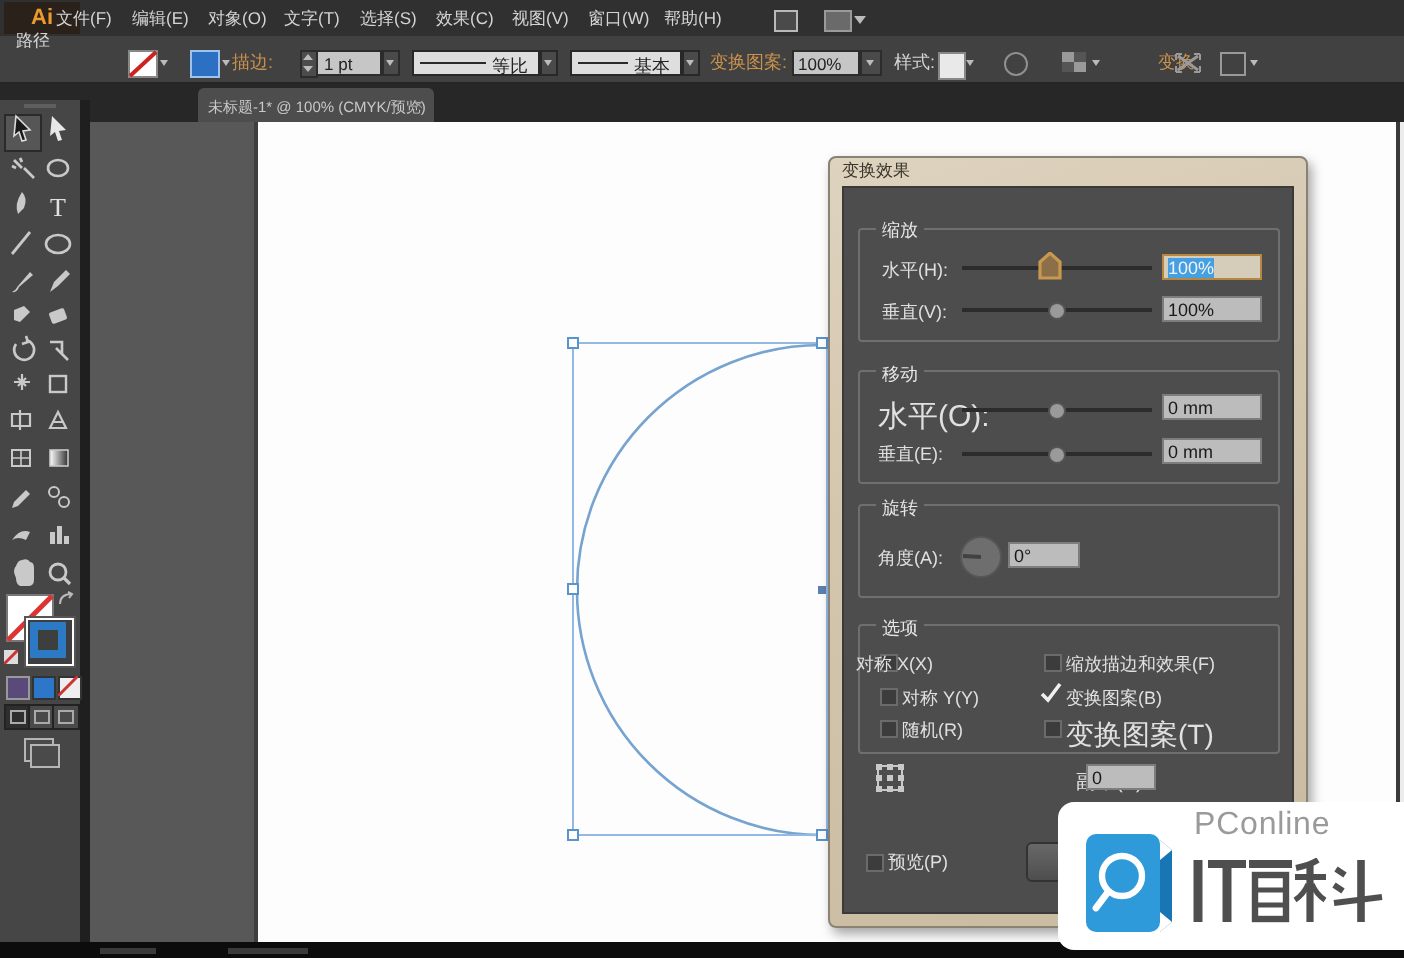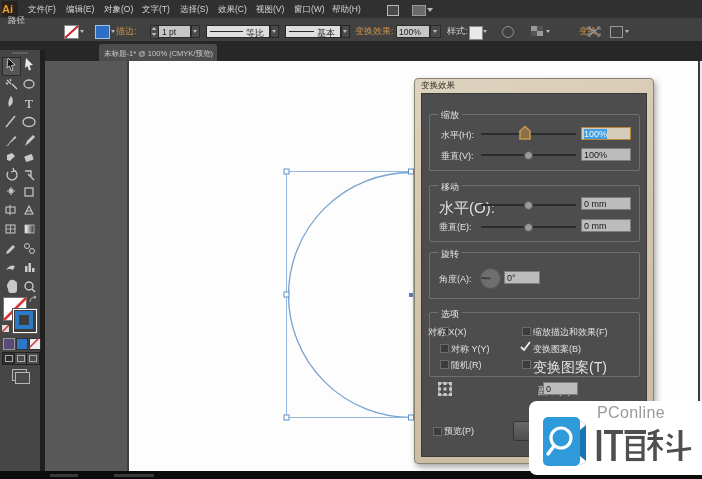--- a/index.html
+++ b/index.html
@@ -4,21 +4,21 @@
 html,body{margin:0;padding:0}
 body{width:702px;height:479px;position:relative;overflow:hidden;background:#fff;
  font-family:"Liberation Sans",sans-serif;-webkit-font-smoothing:antialiased}
 .abs{position:absolute}
 .txt{color:#d4d4d4;font-size:9px;line-height:1}
 .or{color:#c9914d}
 </style></head>
 <body>
 
 <div class="abs" style="left:0;top:0;width:702px;height:18px;background:#303030"></div>
-<div class="abs" style="left:2px;top:1px;width:16px;height:16px;background:#2a211a;color:#eb9b2d;font-size:11px;font-weight:bold;text-align:left;line-height:16px">Ai</div>
+<div class="abs" style="left:2px;top:1px;width:38px;height:16px;background:#2a211a;color:#eb9b2d;font-size:11px;font-weight:bold;text-align:center;line-height:16px">Ai</div>
 <div class="abs txt" style="left:0;top:5px;font-size:8.5px;width:702px;white-space:nowrap">
     <span style="position:absolute;left:28px">文件(F)</span>
     <span style="position:absolute;left:66px">编辑(E)</span>
     <span style="position:absolute;left:104px">对象(O)</span>
     <span style="position:absolute;left:142px">文字(T)</span>
     <span style="position:absolute;left:180px">选择(S)</span>
     <span style="position:absolute;left:218px">效果(C)</span>
     <span style="position:absolute;left:256px">视图(V)</span>
     <span style="position:absolute;left:294px">窗口(W)</span>
     <span style="position:absolute;left:332px">帮助(H)</span>
@@ -52,21 +52,21 @@
 <div class="abs" style="left:210px;top:30.5px;width:33px;height:1.5px;background:#2a2a2a"></div>
 <div class="abs" style="left:246px;top:27px;color:#222;font-size:9px">等比</div>
 <div class="abs" style="left:270px;top:25px;width:9px;height:13px;background:#4a4a4a;border:1px solid #282828;box-sizing:border-box"></div>
 <div class="abs" style="left:272px;top:30px;width:0;height:0;border-left:2.5px solid transparent;border-right:2.5px solid transparent;border-top:3.5px solid #bbb"></div>
 
 <div class="abs" style="left:285px;top:25px;width:56px;height:13px;background:#dedede;border:1px solid #282828;box-sizing:border-box"></div>
 <div class="abs" style="left:289px;top:30.5px;width:25px;height:1.5px;background:#2a2a2a"></div>
 <div class="abs" style="left:317px;top:27px;color:#222;font-size:9px">基本</div>
 <div class="abs" style="left:341px;top:25px;width:9px;height:13px;background:#4a4a4a;border:1px solid #282828;box-sizing:border-box"></div>
 <div class="abs" style="left:343px;top:30px;width:0;height:0;border-left:2.5px solid transparent;border-right:2.5px solid transparent;border-top:3.5px solid #bbb"></div>
-<div class="abs txt or" style="left:355px;top:27px">变换效果:</div>
+<div class="abs txt or" style="left:355px;top:27px">变换图案:</div>
 <div class="abs" style="left:396px;top:25px;width:34px;height:13px;background:#c6c6c6;border:1px solid #2c2c2c;color:#222;font-size:8.5px;line-height:13px;padding-left:2px;box-sizing:border-box">100%</div>
 <div class="abs" style="left:430px;top:25px;width:11px;height:13px;background:#4a4a4a;border:1px solid #2c2c2c;box-sizing:border-box"></div>
 <div class="abs" style="left:433px;top:30px;width:0;height:0;border-left:2.5px solid transparent;border-right:2.5px solid transparent;border-top:3.5px solid #bbb"></div>
 <div class="abs txt" style="left:447px;top:27px">样式:</div>
 <div class="abs" style="left:469px;top:26px;width:12px;height:12px;background:#e9e9e9;border:1px solid #888"></div>
 <div class="abs" style="left:483px;top:30px;width:0;height:0;border-left:2.5px solid transparent;border-right:2.5px solid transparent;border-top:3.5px solid #bbb"></div>
 <div class="abs" style="left:502px;top:26px;width:10px;height:10px;border-radius:50%;border:1.5px solid #8f8f8f"></div>
 <svg class="abs" style="left:531px;top:26px" width="13" height="11">
     <rect x="0" y="0" width="6" height="5" fill="#999"></rect>
     <rect x="6" y="5" width="6" height="5" fill="#999"></rect>

